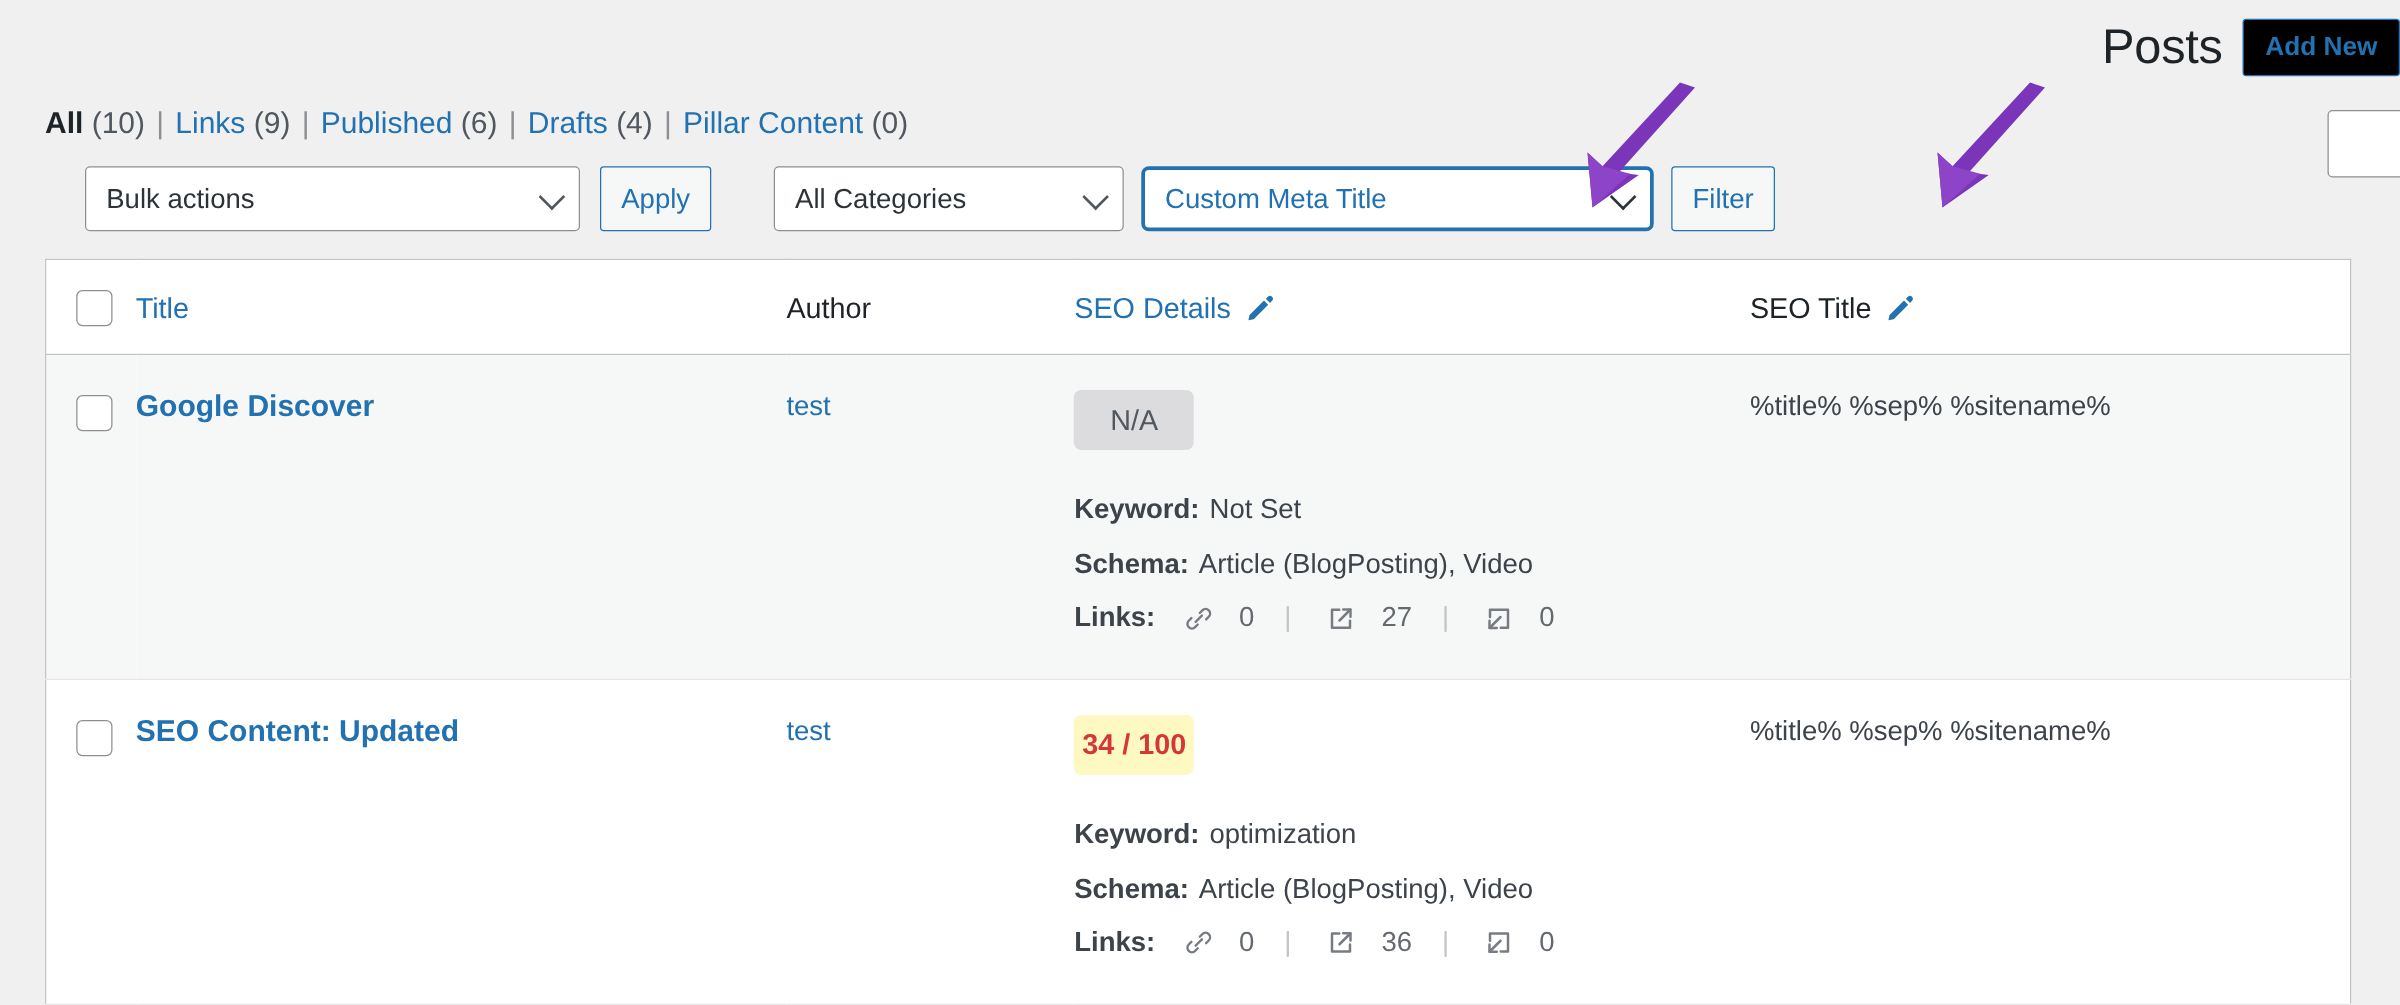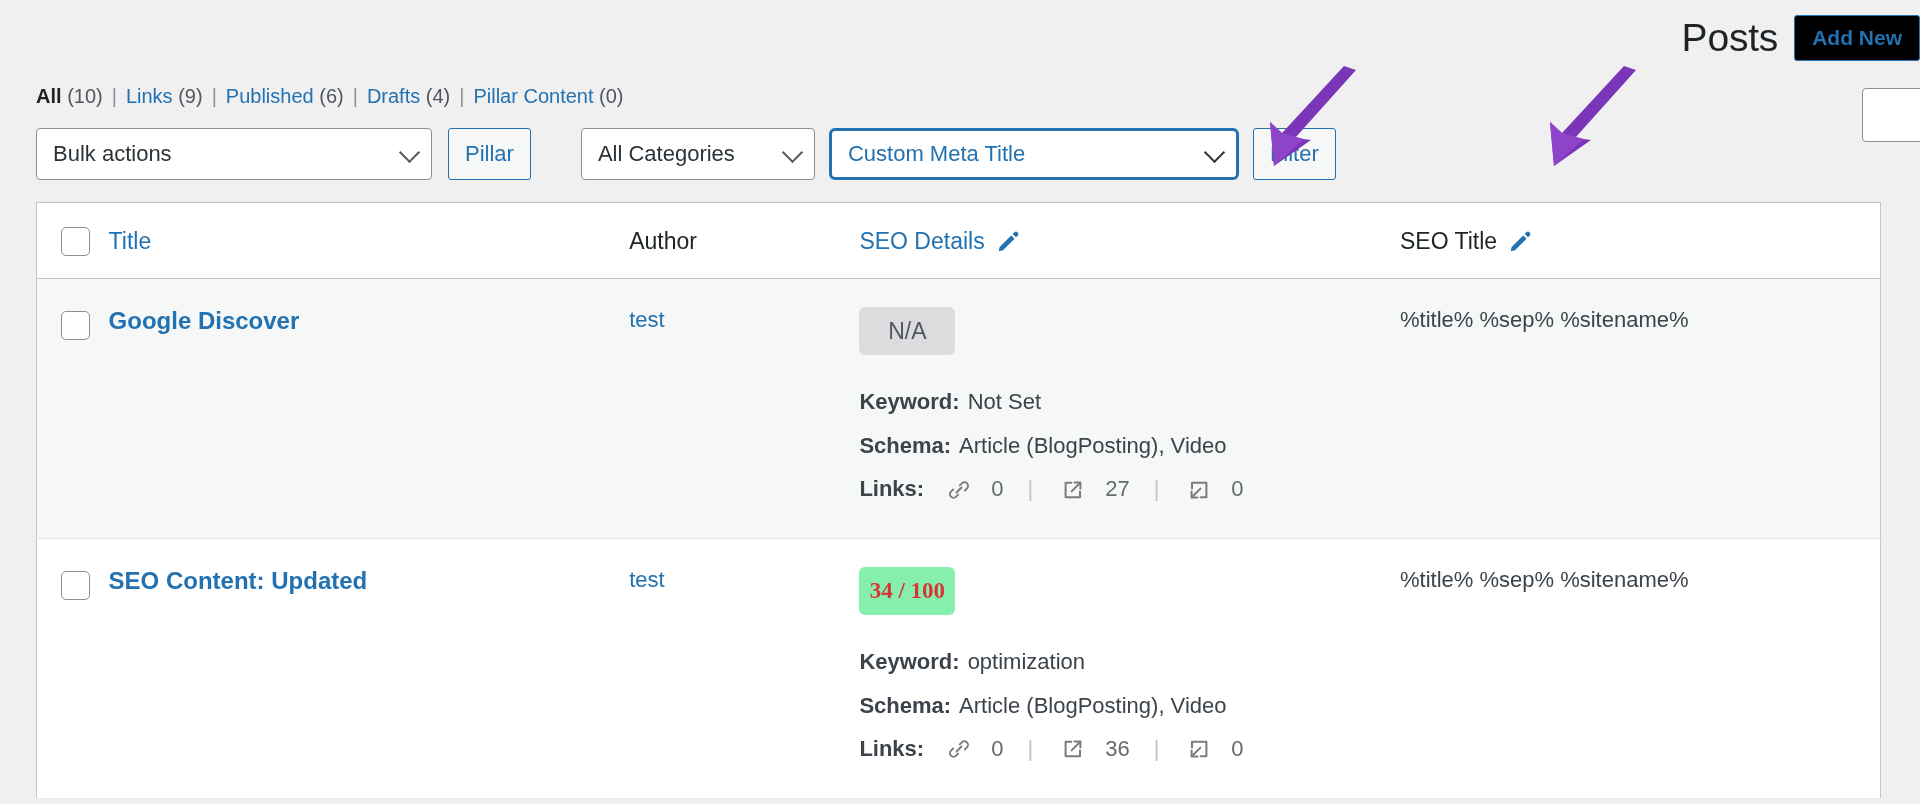--- a/index.html
+++ b/index.html
@@ -50,39 +50,40 @@
     color: #2271b1;
     font-size: 21px;
     font-weight: 700;
     cursor: pointer;
     white-space: nowrap;
   }
 
   
   .subsubsub {
     padding: 22px 0 0 36px;
-    font-size: 20px;
+    font-size: 24px;
     color: #50575e;
     display: flex;
     align-items: baseline;
     flex-wrap: nowrap;
   }
   .subsubsub .item { white-space: nowrap; }
   .subsubsub a.lnk { color: #2271b1; text-decoration: none; cursor: pointer; }
   .subsubsub .current-lnk { color: #1d2327; font-weight: 700; text-decoration: none; }
   .subsubsub .cnt { color: #50575e; }
   .subsubsub .sep { color: #8c8f94; padding: 0 9px; }
 
   
   .tablenav {
     display: flex;
     align-items: flex-end;
     gap: 0;
     padding: 20px 0 0 36px;
     position: relative;
+    margin-left: 32px;
   }
   .select-box {
     position: relative;
     display: inline-flex;
     align-items: center;
     height: 52px;
     border: 1px solid #8c8f94;
     border-radius: 4px;
     background: #fff;
     color: #2c3338;
@@ -96,21 +97,21 @@
     right: 14px;
     top: 50%;
     width: 15px; height: 15px;
     margin-top: -9px;
     border-right: 2.6px solid #50575e;
     border-bottom: 2.6px solid #50575e;
     transform: rotate(45deg);
   }
   .select-box.bulk { width: 396px; }
   .select-box.dates { width: 228px; }
-  .select-box.cats  { width: 234px; }
+  .select-box.cats  { width: 280px; }
   .select-box.meta  {
     width: 410px;
     border: 3px solid #2271b1;
     border-radius: 6px;
     color: #2271b1;
     font-weight: 400;
   }
   .select-box.meta .chev { border-color: #2c3338; }
 
   .plain-btn {
@@ -218,21 +219,21 @@
     justify-content: center;
     height: 48px;
     min-width: 96px;
     padding: 0 6px;
     border-radius: 6px;
     font-size: 23px;
     font-weight: 700;
     margin-bottom: 18px;
   }
   .score-na  { background: #dcdcde; color: #50575e; font-weight: 400; }
-  .score-bad { background: #86efac; color: #d63638; font-family: Liberation Serif, serif; }
+  .score-bad { background: #fef9c3; color: #d63638; }
 
   .meta-line {
     font-size: 22px;
     color: #3c434a;
     margin-top: 15px;
     line-height: 1.3;
     display: flex;
     align-items: center;
     flex-wrap: wrap;
   }
@@ -289,21 +290,21 @@
   </div>
 
   <div class="tablenav">
 
     <div class="select-box bulk">
       <span>Bulk actions</span>
       <span class="chev"></span>
     </div>
 
     <span class="gap-sm"></span>
-    <div class="plain-btn">Pillar</div>
+    <div class="plain-btn">Apply</div>
 
     <span class="gap-md"></span>
 
     <span class="gap-xs"></span>
     <div class="select-box cats">
       <span>All Categories</span>
       <span class="chev"></span>
     </div>
 
     <span class="gap-xs"></span>

